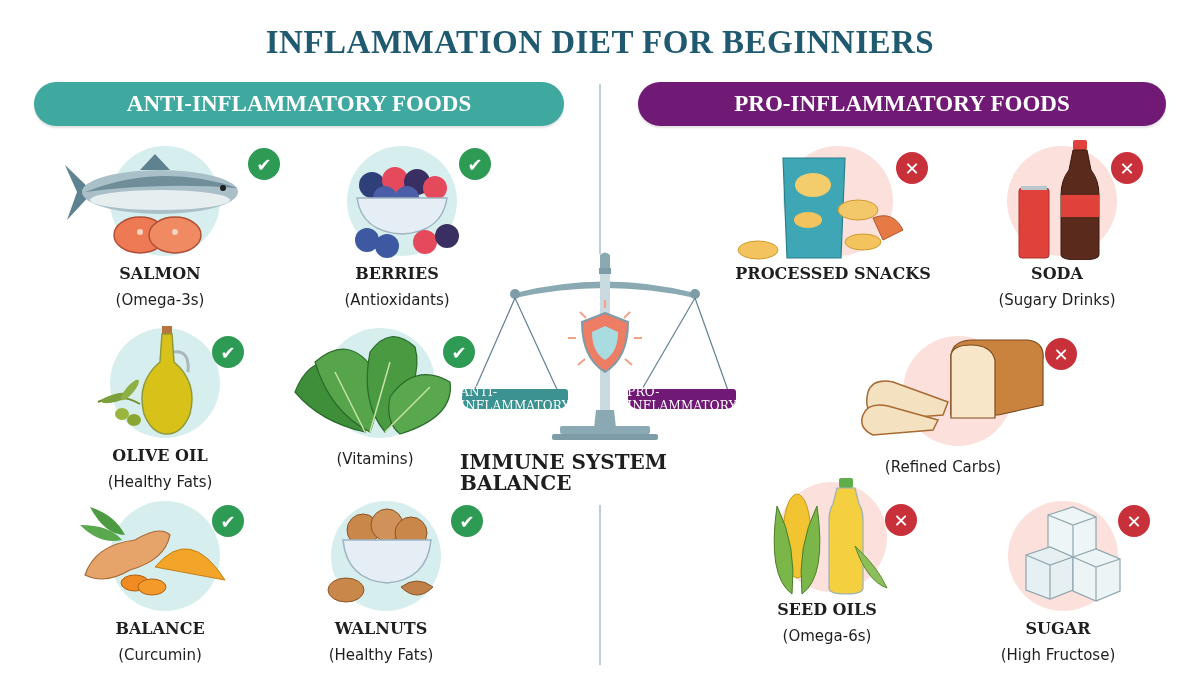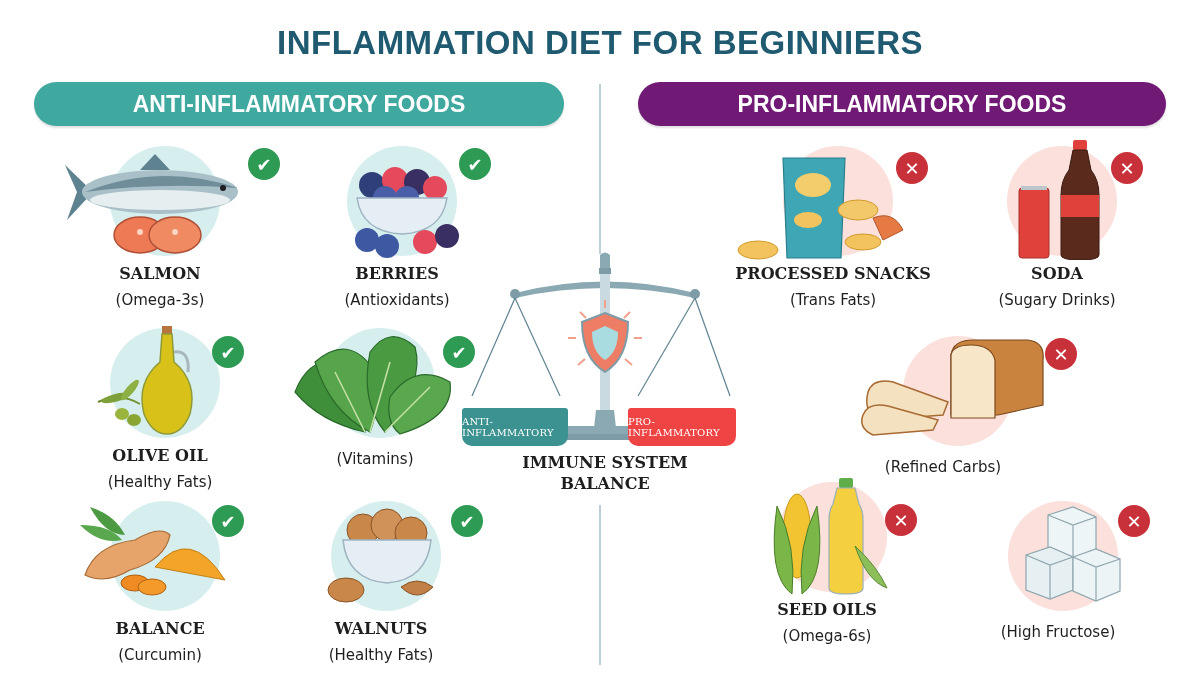--- a/index.html
+++ b/index.html
@@ -1,27 +1,27 @@
 <!DOCTYPE html>
 <html><head>
 <meta charset="utf-8">
 <style>
   * { margin: 0; padding: 0; box-sizing: border-box; }
   html, body { width: 1200px; height: 675px; overflow: hidden; background: #ffffff; }
   body { position: relative; font-family: "DejaVu Sans", sans-serif; color: #1e1e1e; }
 
   .title {
     position: absolute; left: 0; top: 24px; width: 1200px; text-align: center;
-    font-family: Liberation Sans, sans-serif; font-weight: bold; font-size: 33px;
+    font-family: Liberation Serif, serif; font-weight: bold; font-size: 33px;
     color: #1f5a70; letter-spacing: 0.5px;
   }
 
   .banner {
     position: absolute; top: 82px; height: 44px; border-radius: 22px;
-    color: #ffffff; font-family: Liberation Sans, sans-serif; font-weight: bold;
+    color: #ffffff; font-family: Liberation Serif, serif; font-weight: bold;
     font-size: 23px; display: flex; align-items: center; justify-content: center;
     box-shadow: 0 2px 2px rgba(0,0,0,0.12);
   }
   .banner.anti { left: 34px; width: 530px; background: #3fa89f; }
   .banner.pro  { left: 638px; width: 528px; background: #701a75; }
 
   .divider {
     position: absolute; left: 599px; width: 2px; background: #bcd0d6;
   }
 
@@ -45,29 +45,29 @@
     font-family: "DejaVu Serif", serif; font-weight: bold; font-size: 16px;
     color: #1e1e1e; margin-top: 4px; white-space: nowrap;
   }
   .item .sub {
     font-family: "DejaVu Sans", sans-serif; font-size: 15px; color: #1e1e1e;
     white-space: nowrap; margin-top: 8px;
   }
 
   .scale { position: absolute; left: 460px; top: 250px; width: 290px; height: 250px; }
   .pan-label {
-    position: absolute; top: 158px; height: 38px; font-family: "DejaVu Serif", serif;
-    font-size: 10px; color: #fff; display: flex; align-items: center; justify-content: center;
+    position: absolute; top: 139px; height: 20px; font-family: "DejaVu Serif", serif;
+    font-size: 12px; color: #fff; display: flex; align-items: center; justify-content: center;
     border-radius: 3px 3px 10px 10px; letter-spacing: 0.2px;
   }
   .pan-label.anti { left: 2px; width: 106px; background: #3b9290; }
-  .pan-label.pro  { left: 168px; width: 108px; background: #ef4444; }
+  .pan-label.pro  { left: 168px; width: 108px; background: #701a75; }
   .scale-caption {
-    position: absolute; left: 0; top: 202px; width: 290px; text-align: center;
-    font-family: "DejaVu Serif", serif; font-weight: bold; font-size: 16px; color: #1e1e1e;
+    position: absolute; left: 0; top: 202px; width: 290px; 
+    font-family: "DejaVu Serif", serif; font-weight: bold; font-size: 20px; color: #1e1e1e;
     line-height: 21px;
   }
 </style>
 </head>
 <body>
 
 <div class="title">INFLAMMATION DIET FOR BEGINNIERS</div>
 
 <div class="banner anti">
   <span>ANTI-INFLAMMATORY FOODS</span>
@@ -233,21 +233,20 @@
       <ellipse cx="80" cy="45" rx="18" ry="12" fill="#f3cd6b"></ellipse>
       <ellipse cx="75" cy="80" rx="14" ry="8" fill="#f3c35d"></ellipse>
       <ellipse cx="25" cy="110" rx="20" ry="9" fill="#f3c35d" stroke="#d29a2c" stroke-width="1"></ellipse>
       <ellipse cx="125" cy="70" rx="20" ry="10" fill="#f2c86a" stroke="#d29a2c" stroke-width="1"></ellipse>
       <ellipse cx="130" cy="102" rx="18" ry="8" fill="#f3c35d" stroke="#d29a2c" stroke-width="1"></ellipse>
       <path d="M140 78 Q160 70 170 90 L150 100Z" fill="#e67a45" stroke="#b0552c" stroke-width="1"></path>
     </svg>
     <div class="badge cross" style="left:153px;top:12px;">✕</div>
   </div>
   <div class="name">PROCESSED SNACKS</div>
-  <div class="sub">(Trans Fats)</div>
 </div>
 
 <div class="item bad" style="left:952px;top:140px;">
   <div class="art">
     <div class="bgcircle"></div>
     <svg class="food" width="180" height="120" viewBox="0 0 180 120">
       <rect x="52" y="48" width="30" height="70" rx="3" fill="#e0413a" stroke="#a9302b" stroke-width="1"></rect>
       <rect x="54" y="46" width="26" height="4" fill="#bcc6ca"></rect>
       <rect x="106" y="0" width="14" height="10" rx="2" fill="#e0413a"></rect>
       <path d="M106 10 L120 10 L124 30 Q132 40 132 55 L132 115 Q132 120 113 120 Q94 120 94 115 L94 55 Q94 40 102 30Z" fill="#5a2a1c" stroke="#3a1a10" stroke-width="1"></path>
@@ -296,14 +295,15 @@
     <svg class="food" width="180" height="120" viewBox="0 0 180 120">
       <path d="M80 20 L105 12 L128 22 L128 55 L105 65 L80 55Z" fill="#eef5f7" stroke="#8fa6ae" stroke-width="1.2"></path>
       <path d="M80 20 L105 30 L128 22 M105 30 L105 65" fill="none" stroke="#8fa6ae" stroke-width="1.2"></path>
       <path d="M58 60 L82 52 L105 62 L105 95 L82 104 L58 95Z" fill="#e6f0f3" stroke="#8fa6ae" stroke-width="1.2"></path>
       <path d="M58 60 L82 70 L105 62 M82 70 L82 104" fill="none" stroke="#8fa6ae" stroke-width="1.2"></path>
       <path d="M105 62 L128 54 L152 64 L152 96 L128 106 L105 96Z" fill="#edf4f6" stroke="#8fa6ae" stroke-width="1.2"></path>
       <path d="M105 62 L128 72 L152 64 M128 72 L128 106" fill="none" stroke="#8fa6ae" stroke-width="1.2"></path>
     </svg>
     <div class="badge cross" style="left:150px;top:10px;">✕</div>
   </div>
+  <div class="name">SUGAR</div>
   <div class="sub">(High Fructose)</div>
 </div>
 
 </body></html>

